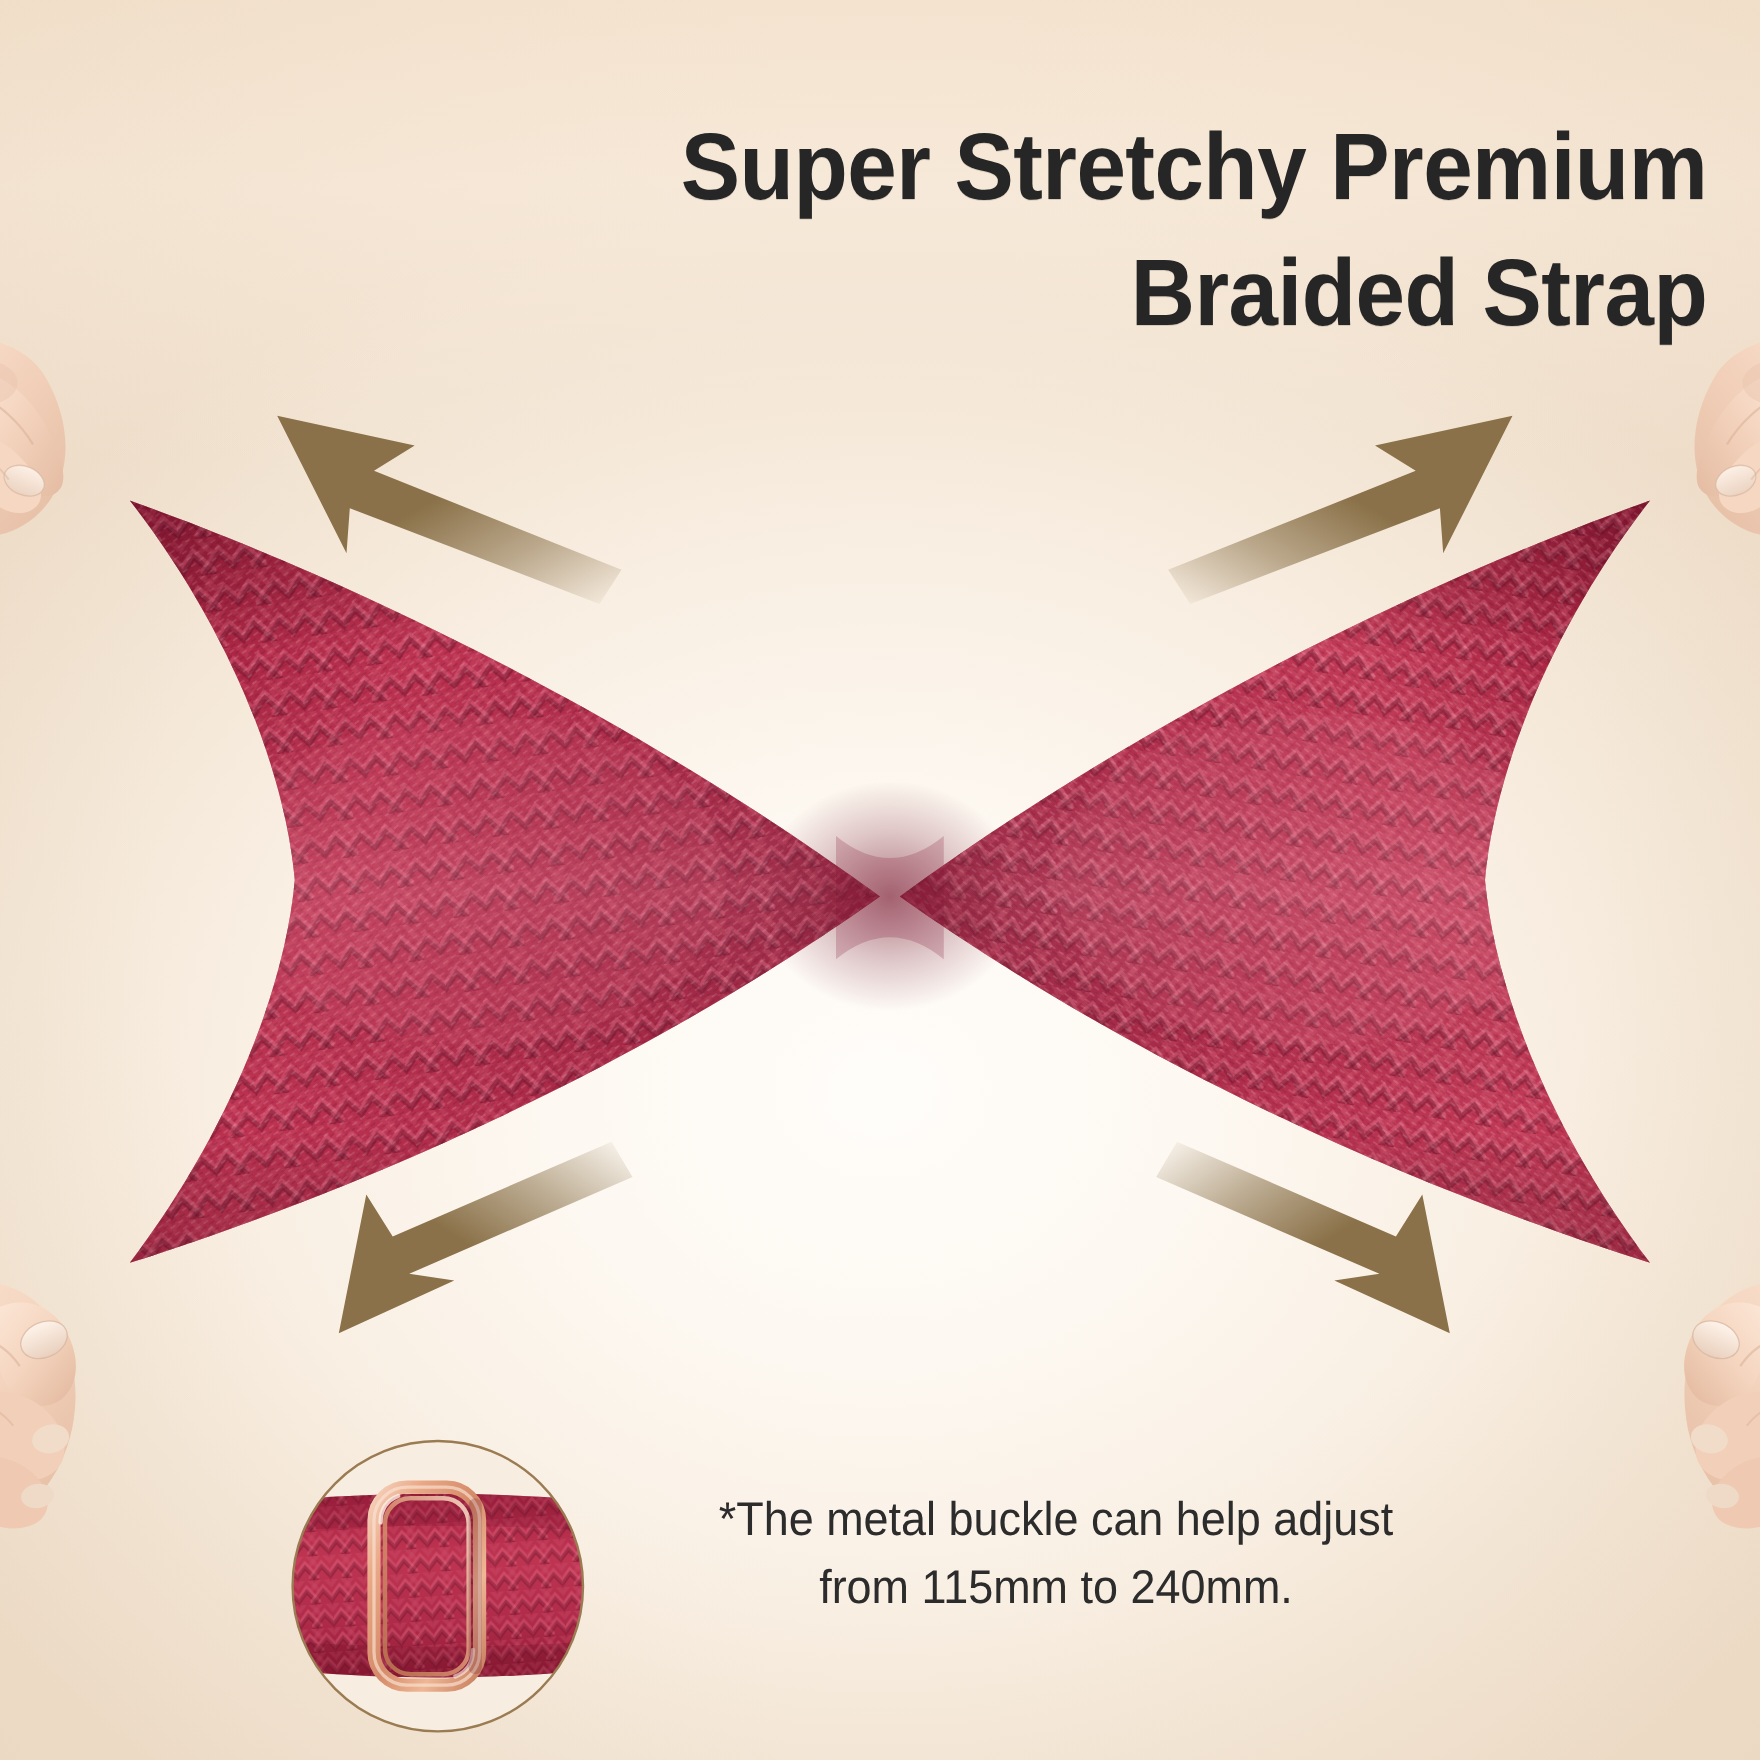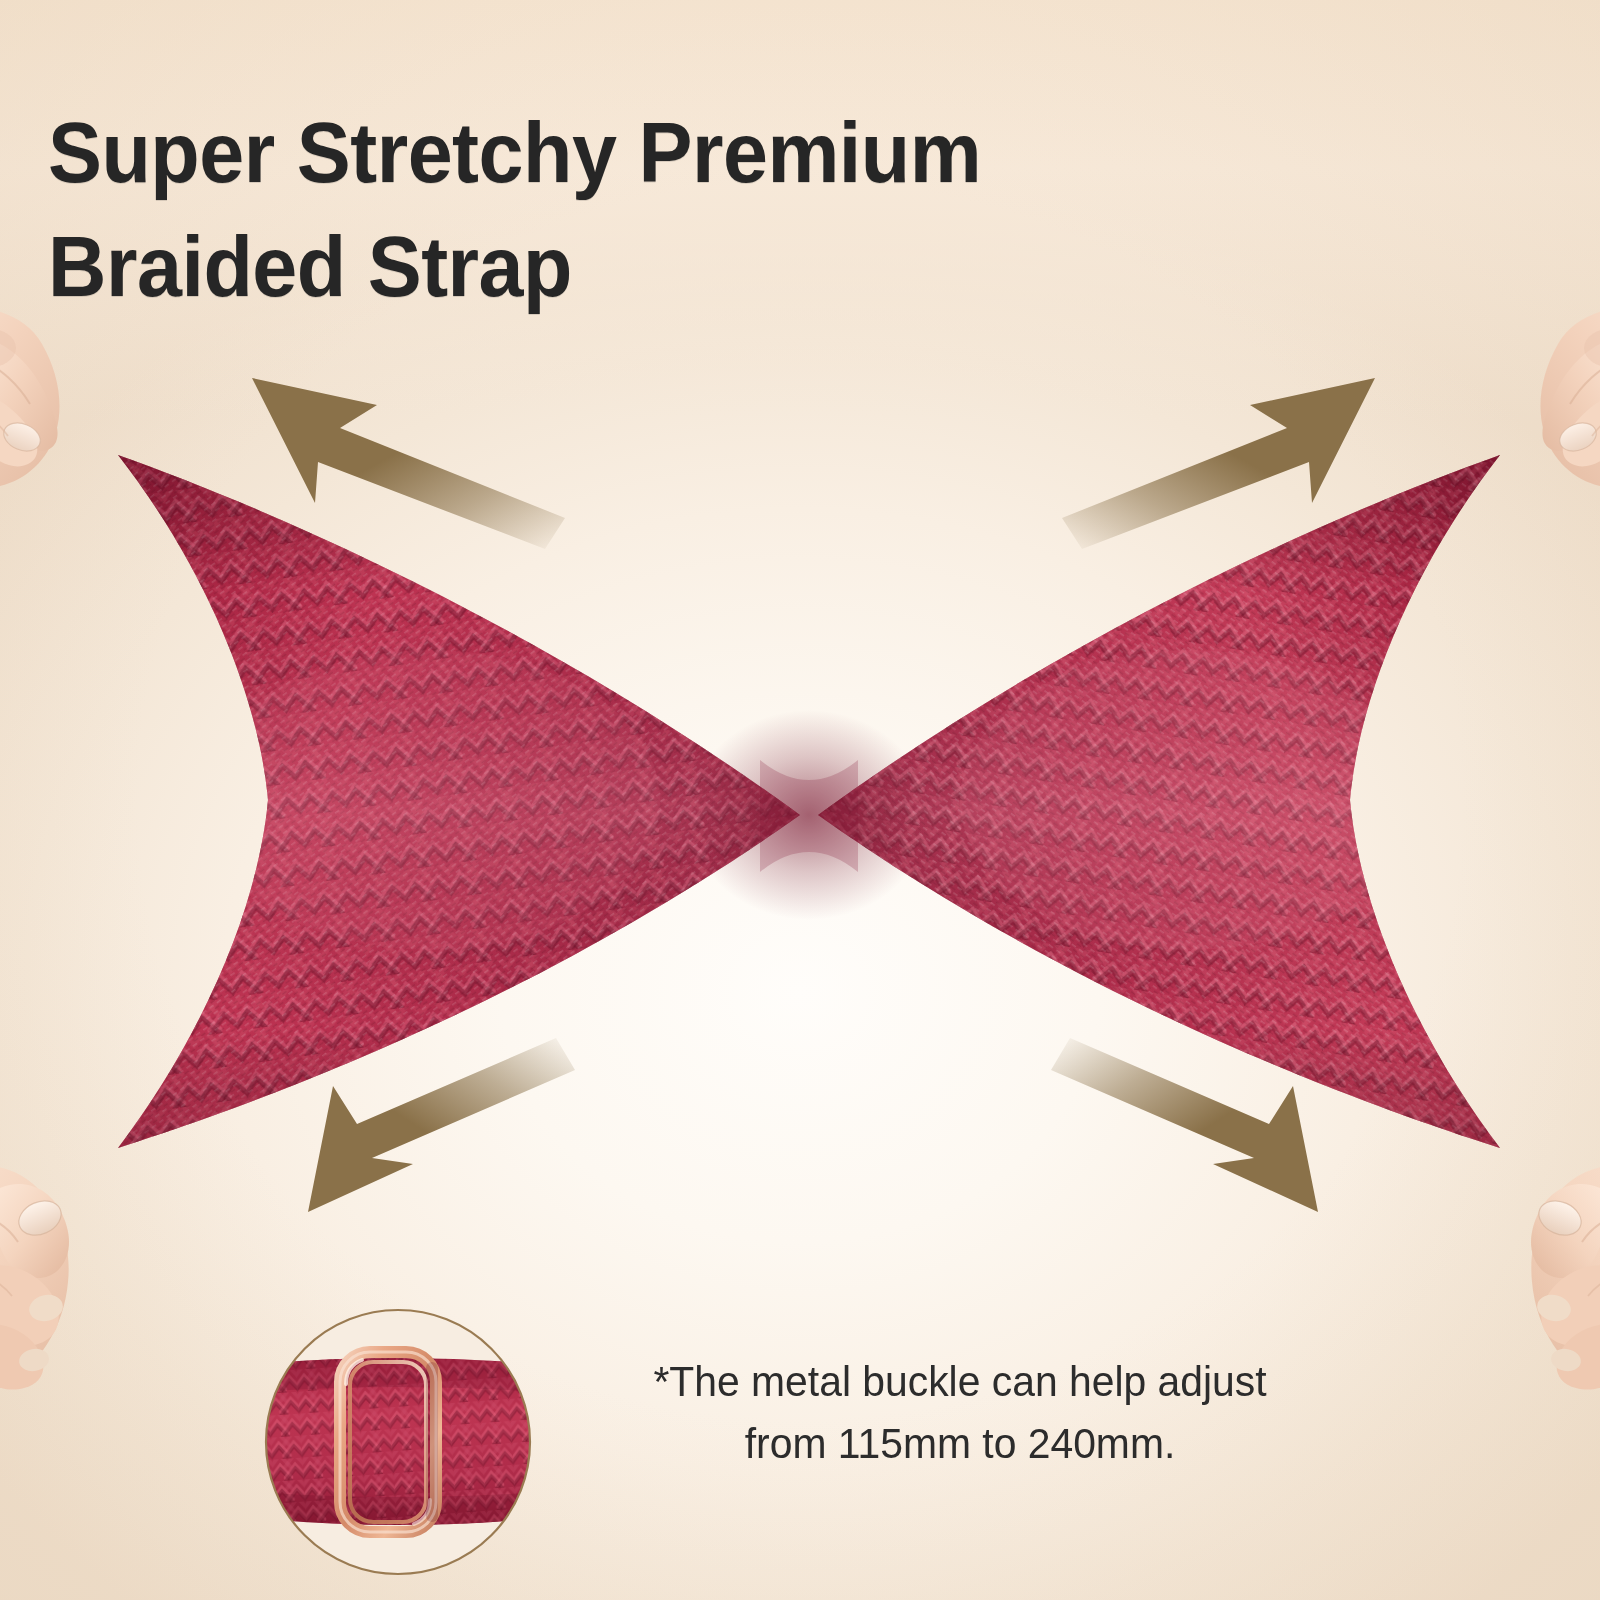--- a/index.html
+++ b/index.html
@@ -27,21 +27,21 @@
   }
   .bg-vignette {
     position:absolute; inset:0;
     background:radial-gradient(ellipse 75% 70% at 50% 50%,
       rgba(255,255,255,0) 55%, rgba(226,203,175,0.30) 100%);
   }
 
   
   .title-block {
     position:absolute; left:0; top:96px; width:100%;
-    text-align:left; z-index:40;
+    text-align:right; z-index:40;
   }
   .title-line {
     display:block;
     font-family:"Liberation Sans", sans-serif;
     font-weight:700;
     font-size:86px;
     line-height:1.32;
     letter-spacing:-0.5px;
     color:#262626;
     transform:scaleX(0.94);

